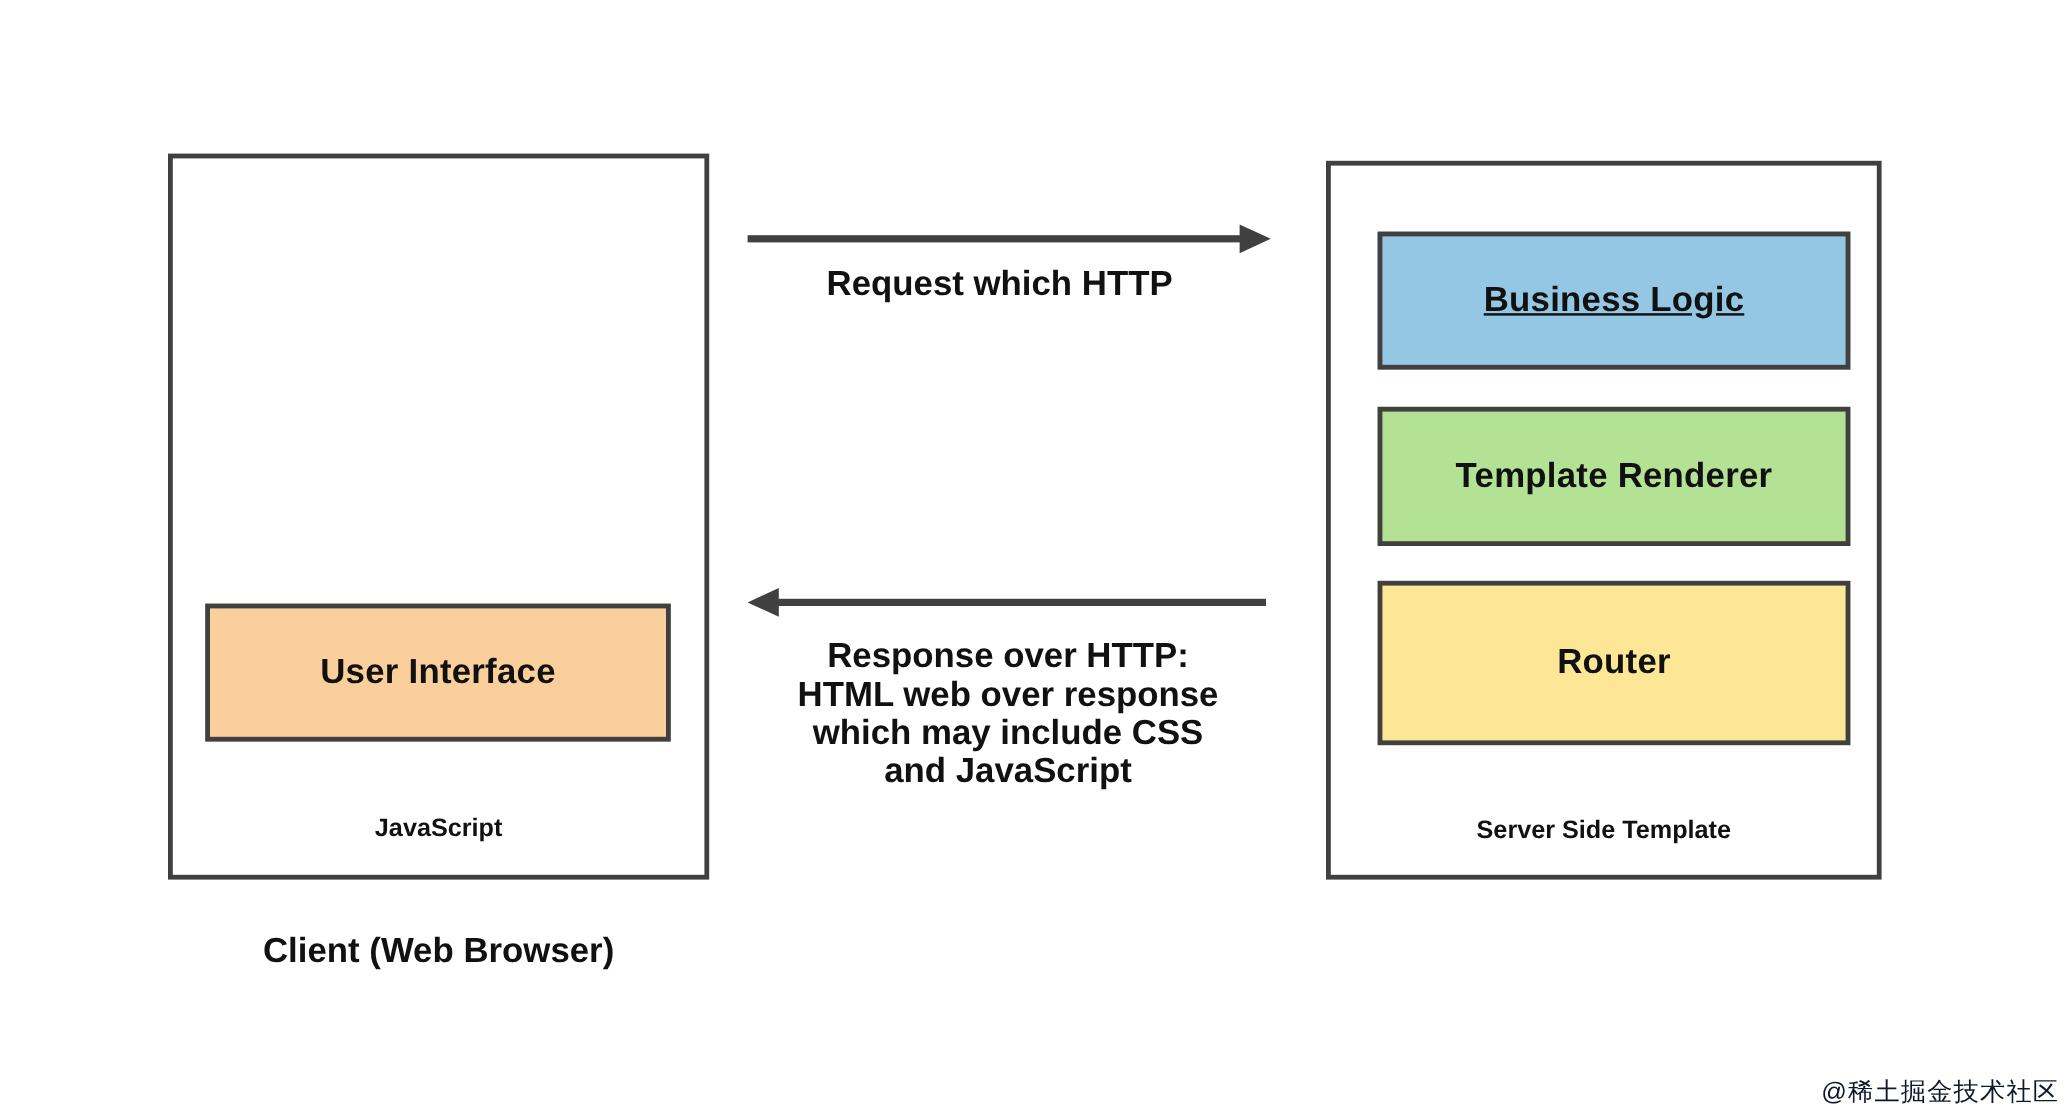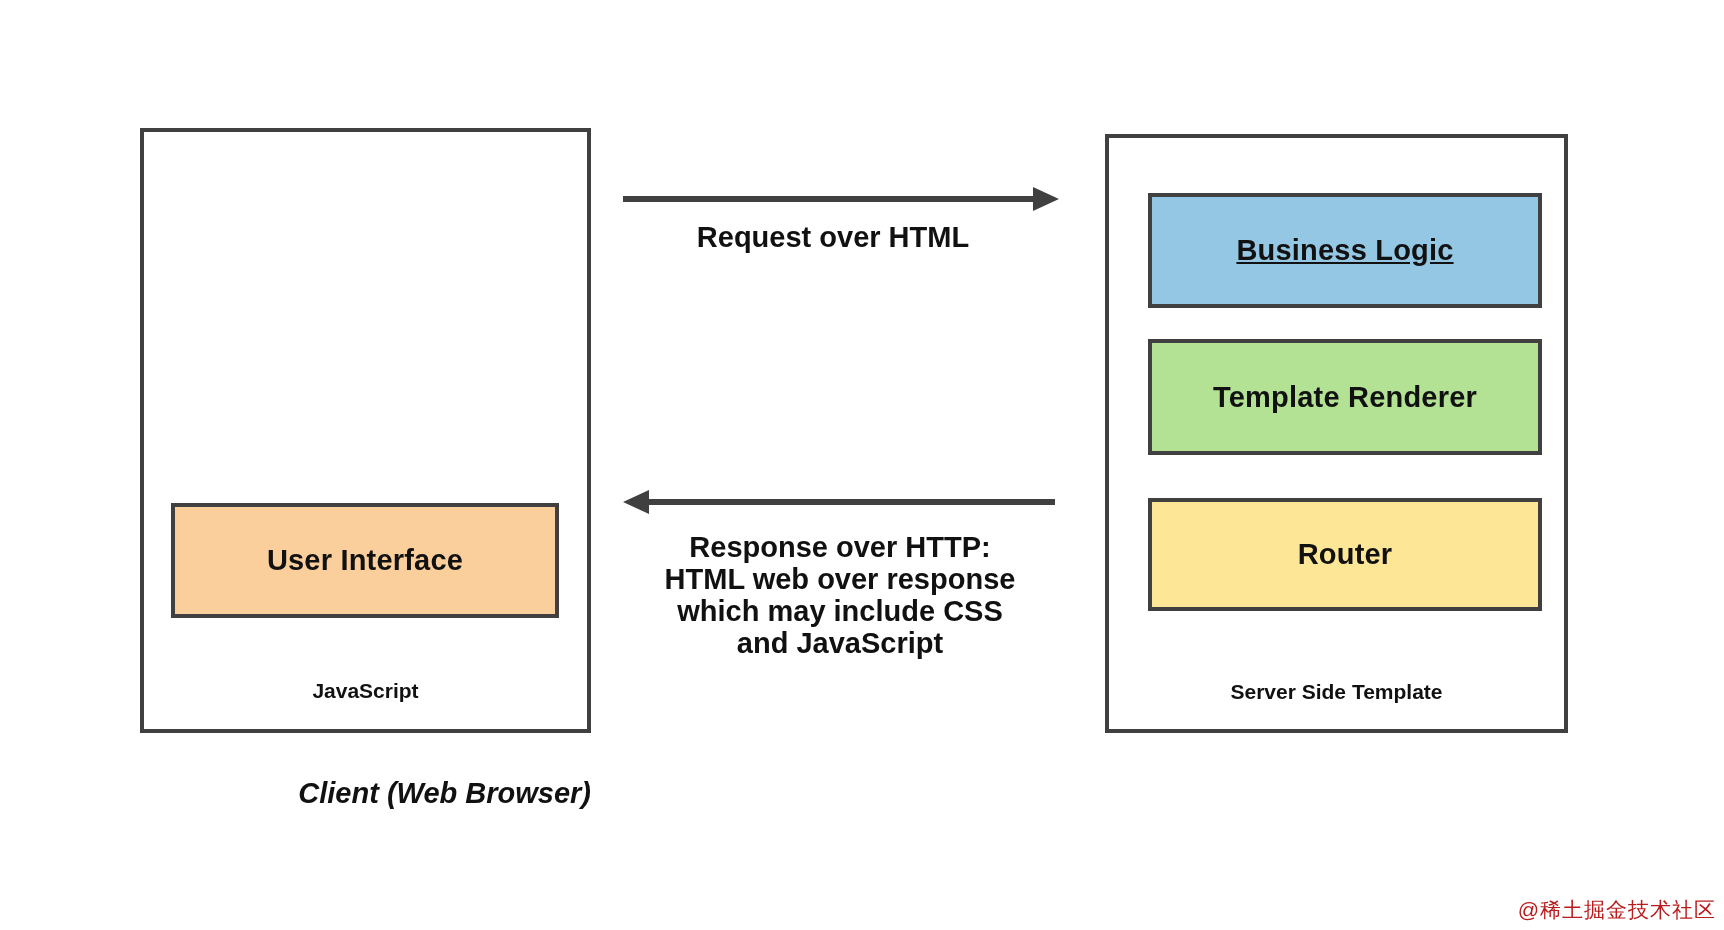--- a/index.html
+++ b/index.html
@@ -30,44 +30,43 @@
     box-sizing: border-box;
     border: 4px solid #404040;
     display: flex;
     align-items: center;
     justify-content: center;
   }
   
   #ui-box      { left: 27px;  top: 371px; width: 388px; height: 115px; }
   #bl-box      { left: 39px;  top: 55px;  width: 394px; height: 115px; text-decoration: underline; }
   #tr-box      { left: 39px;  top: 201px; width: 394px; height: 116px; }
-  #router-box  { left: 39px;  top: 360px; width: 394px; height: 113px; }
+  #router-box  { left: 39px;  top: 346px; width: 394px; height: 137px; }
 
   .box-label {
     font-size: 29px;
     font-weight: bold;
     letter-spacing: 0.2px;
   }
   .sublabel {
     position: absolute;
     left: 0;
     width: 100%;
     text-align: center;
     font-size: 21px;
     font-weight: bold;
   }
   #client-sublabel { top: 547px; }
   #server-sublabel { top: 542px; }
 
   .caption {
     position: absolute;
-    text-align: right;
+    text-align: center;
     font-size: 29px;
     font-weight: bold;
-    font-style: italic;
   }
   #client-caption { left: 140px; top: 777px; width: 451px; }
   #server-caption { left: 1105px; top: 777px; width: 463px; }
 
   .arrow-line {
     position: absolute;
     height: 6px;
     background: #404040;
   }
   #request-line  { left: 623px; top: 196px; width: 412px; }
@@ -133,28 +132,28 @@
     <div class="inner-box" id="router-box" style="background-color: rgb(253, 230, 150); border-color: rgb(64, 64, 64);">
       <span class="box-label">Router</span>
     </div>
     <div class="sublabel" id="server-sublabel">Server Side Template</div>
   </div>
 
   <div>
     <div class="arrow-line" id="request-line" style="background-color: rgb(64, 64, 64);"></div>
     <div class="arrow-head" id="request-head" style="border-left-color: rgb(64, 64, 64);"></div>
   </div>
-  <div class="arrow-caption" id="request-caption">Request over HTML</div>
+  <div class="arrow-caption" id="request-caption">Request which HTTP</div>
 
   <div>
     <div class="arrow-head" id="response-head" style="border-right-color: rgb(64, 64, 64);"></div>
     <div class="arrow-line" id="response-line" style="background-color: rgb(64, 64, 64);"></div>
   </div>
   <div class="arrow-caption" id="response-caption">
     <div>Response over HTTP:</div>
     <div>HTML web over response</div>
     <div>which may include CSS</div>
     <div>and JavaScript</div>
   </div>
 
-  <div id="watermark" style="color: #b91c1c; text-align: right;">@稀土掘金技术社区</div>
+  <div id="watermark" style="color: #0f172a; text-align: right;">@稀土掘金技术社区</div>
 
 </div>
 
 </body></html>

